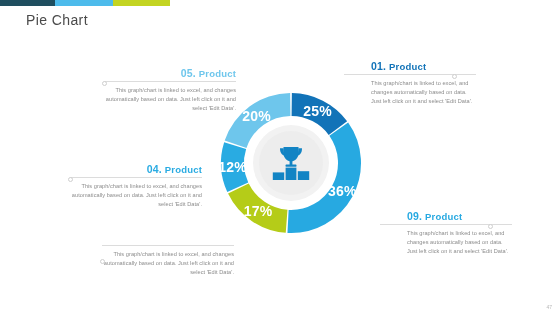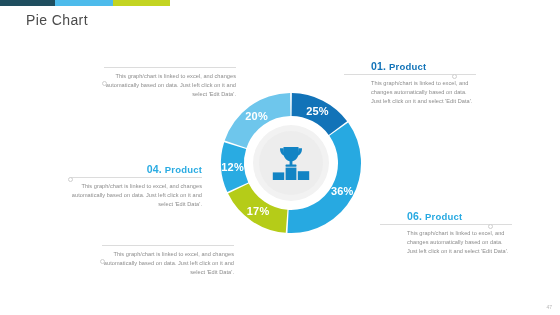--- a/index.html
+++ b/index.html
@@ -46,21 +46,21 @@
     left: 216px;
     top: 88px;
     width: 150px;
     height: 150px;
   }
   .donut-svg { display: block; }
 
   .pct {
     position: absolute;
     color: #ffffff;
-    font-size: 11px;
+    font-size: 14px;
     font-weight: bold;
     letter-spacing: 0.2px;
     pointer-events: none;
   }
 
   
   .hub-outer {
     position: absolute;
     left: 37px; top: 37px;
     width: 76px; height: 76px;
@@ -193,21 +193,21 @@
     <span class="num">01.</span>
     <span>Product</span>
   </div>
   <div class="rule"></div>
   <div class="body">This graph/chart is linked to excel, and changes automatically based on data. Just left click on it and select 'Edit Data'.</div>
 </div>
 <div class="dot" id="dot-01"></div>
 
 <div class="callout right" id="callout-02">
   <div class="hd" style="color: rgb(39, 169, 225);">
-    <span class="num">06.</span>
+    <span class="num">09.</span>
     <span>Product</span>
   </div>
   <div class="rule"></div>
   <div class="body">This graph/chart is linked to excel, and changes automatically based on data. Just left click on it and select 'Edit Data'.</div>
 </div>
 <div class="dot" id="dot-02"></div>
 
 <div class="callout alignright" id="callout-03">
   <div class="rule"></div>
   <div class="body">This graph/chart is linked to excel, and changes automatically based on data. Just left click on it and select 'Edit Data'.</div>
@@ -218,18 +218,22 @@
   <div class="hd" style="color: rgb(41, 171, 226);">
     <span class="num">04.</span>
     <span>Product</span>
   </div>
   <div class="rule"></div>
   <div class="body">This graph/chart is linked to excel, and changes automatically based on data. Just left click on it and select 'Edit Data'.</div>
 </div>
 <div class="dot" id="dot-04"></div>
 
 <div class="callout alignright" id="callout-05">
+  <div class="hd" style="color: rgb(110, 198, 236);">
+    <span class="num">05.</span>
+    <span>Product</span>
+  </div>
   <div class="rule"></div>
   <div class="body">This graph/chart is linked to excel, and changes automatically based on data. Just left click on it and select 'Edit Data'.</div>
 </div>
 <div class="dot" id="dot-05"></div>
 
 <div class="page-num">47</div>
 
 </body></html>

